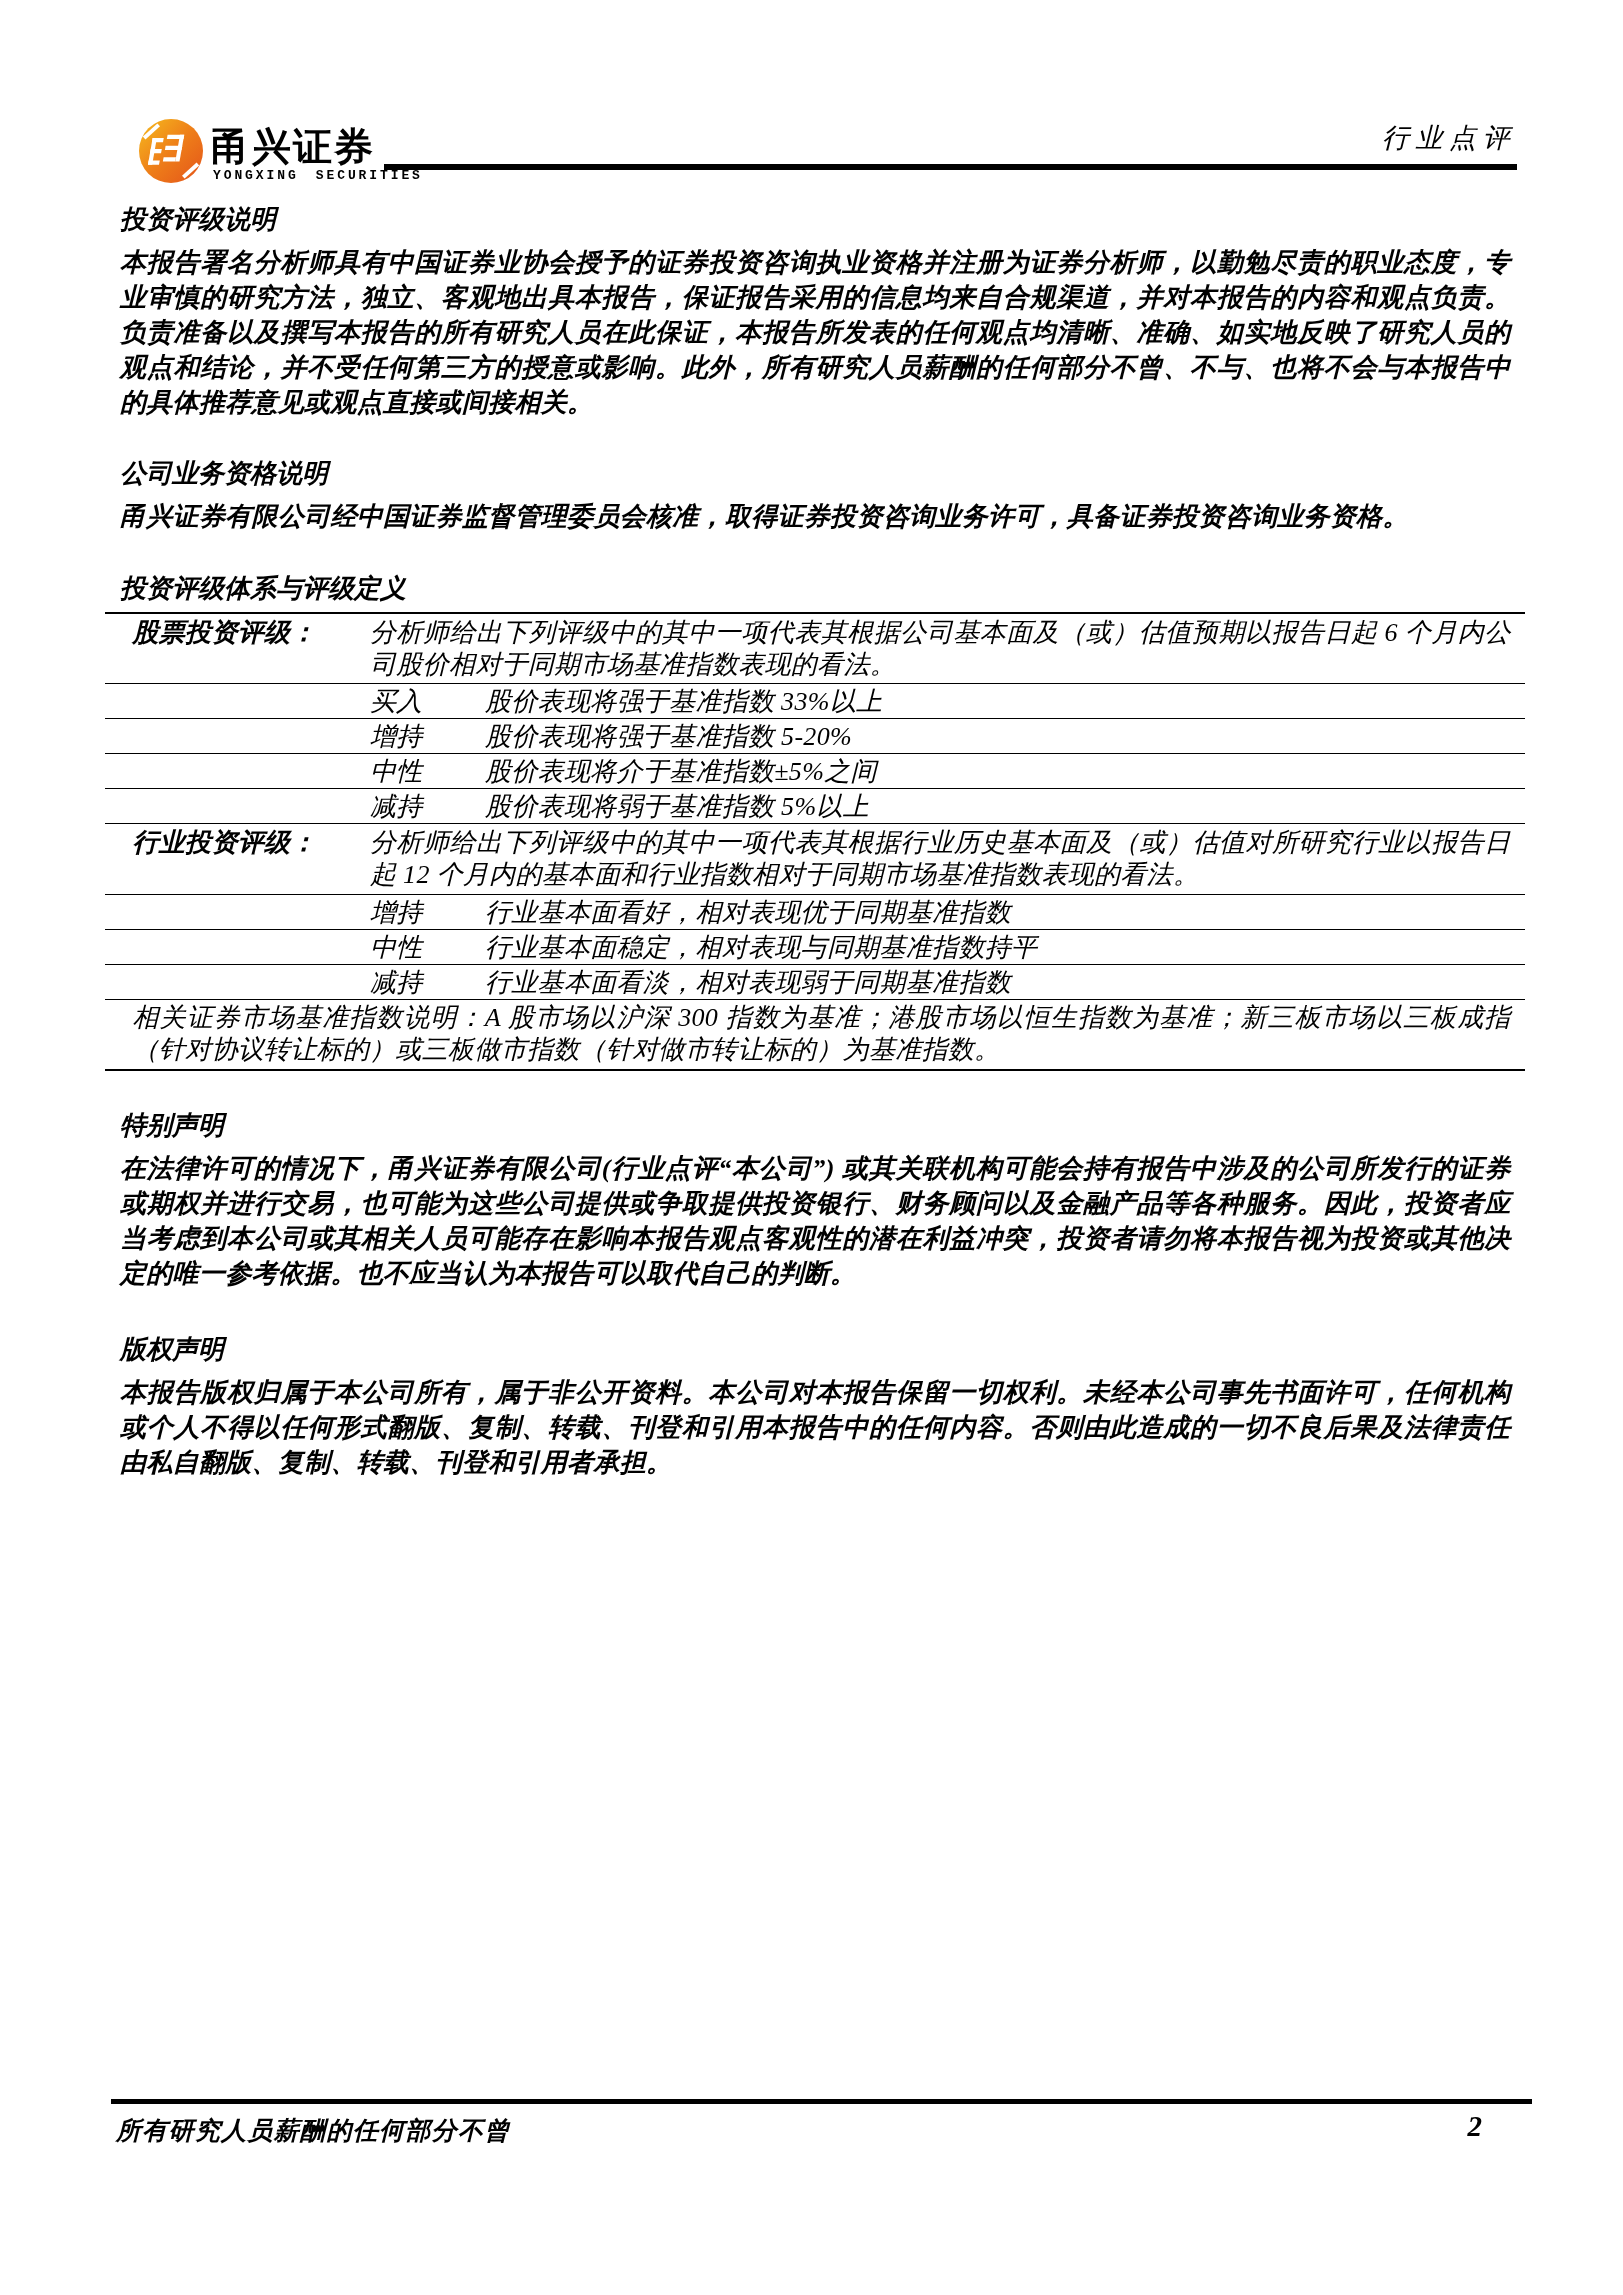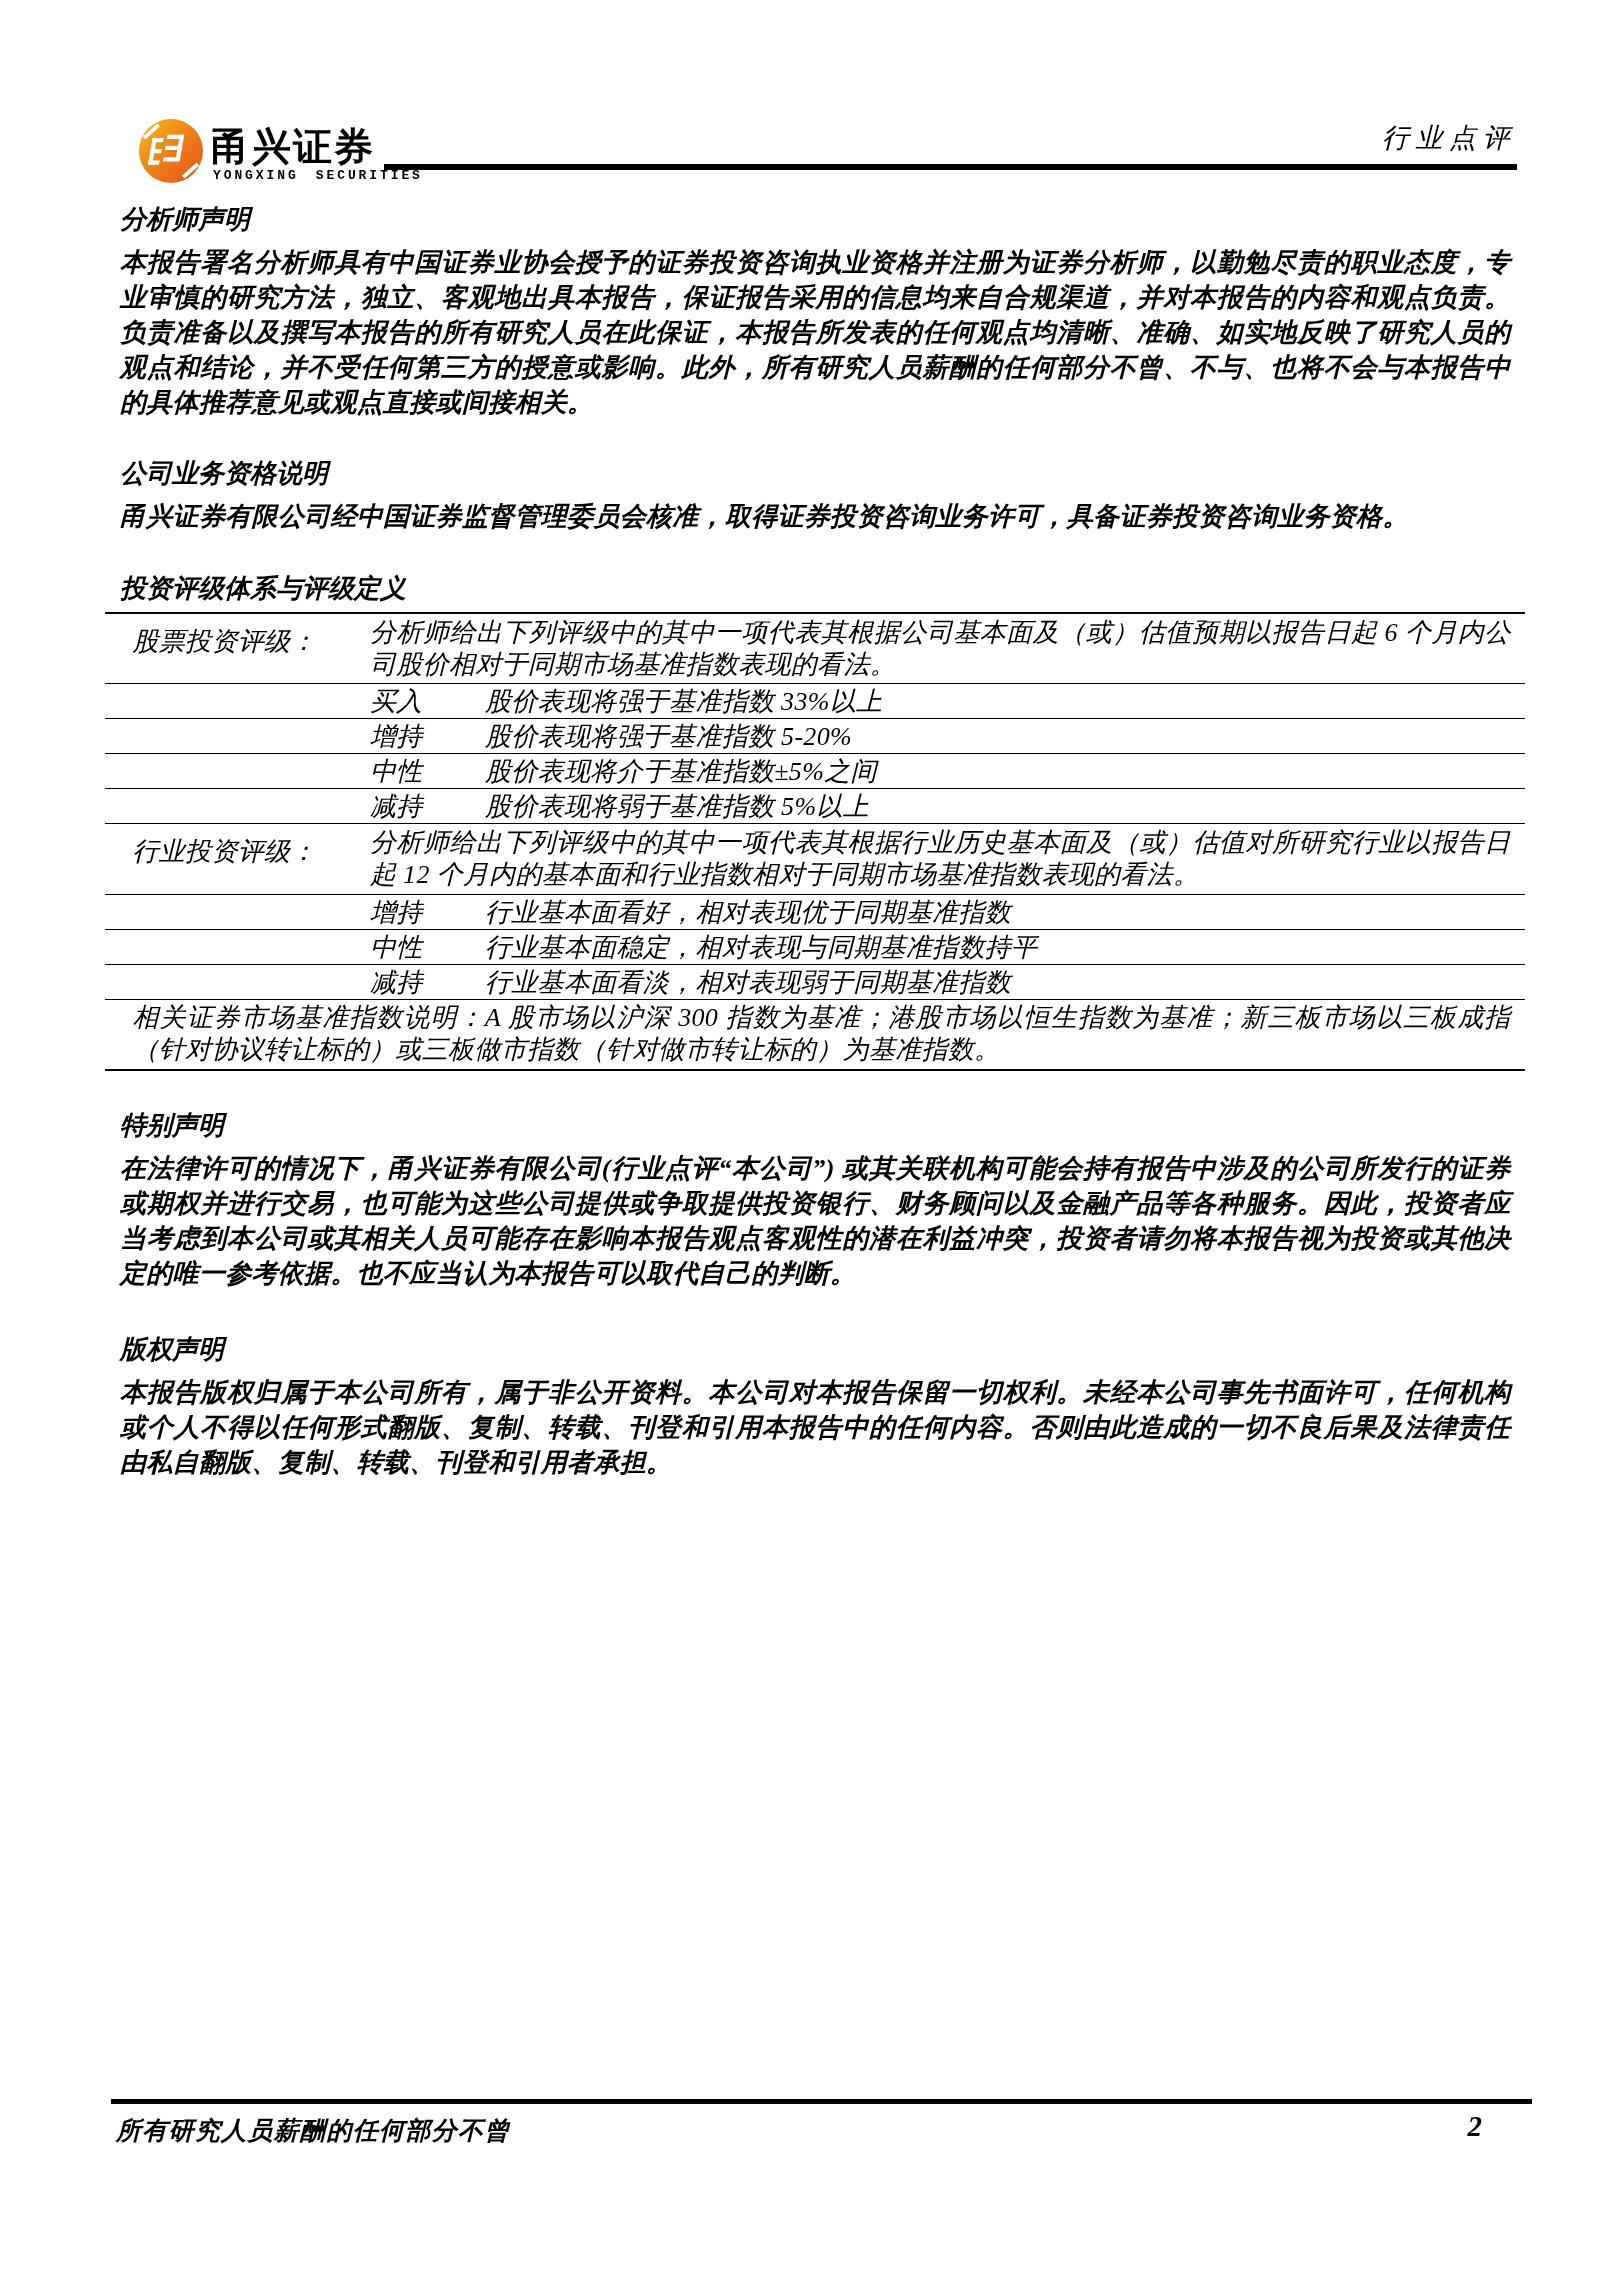--- a/index.html
+++ b/index.html
@@ -38,21 +38,21 @@
   .gap57 { margin-top:37px; }
   .gap62 { margin-top:41px; }
 
   
   .rtable {
     margin-top:6.5px; border-top:2px solid #000; border-bottom:2px solid #000;
     font-size:26px; font-style:italic; letter-spacing:0.3px;
   }
   .trow { display:grid; grid-template-columns:265px 115px 1fr; border-top:1.3px solid #000; }
   .trow:first-child { border-top:none; }
-  .c-label { padding-left:27.5px; font-weight:400;margin-top:9px; }
+  .c-label { padding-left:27.5px; font-weight:700; }
   .trow-single { height:35px; align-items:center; }
   .trow-multi { padding:2.6px 14.4px 2.6px 0; line-height:32px; }
   .trow-multi .c-desc { grid-column:2 / 4; text-align:justify; }
   .trow-full { display:block; padding:2.6px 14.4px 2.6px 27.5px; line-height:32px; text-align:justify; }
 
   
   .footer-rule { position:absolute; left:111px; top:2099px; width:1421px; height:5.2px; background:#000; }
   .footer-note { position:absolute; left:116px; top:2114px; font-size:25px; font-weight:700; font-style:italic; letter-spacing:1.3px; }
   .footer-page { position:absolute; right:141px; top:2110px; font-size:29px; font-weight:700; font-style:italic; }
 </style>
@@ -83,21 +83,21 @@
     <rect x="4" y="16" width="30" height="6" fill="#ffffff" transform="rotate(-42 19 19)"></rect>
     <rect x="64" y="76" width="30" height="6" fill="#ffffff" transform="rotate(-42 79 79)"></rect>
   </svg>
   <div class="brand-cn">甬兴证券</div>
   <div class="brand-en">YONGXING SECURITIES</div>
   <div class="doc-type">行业点评</div>
   <div class="header-rule"></div>
 
   <div class="content">
 
-    <div class="sec-h pad">分析师声明</div>
+    <div class="sec-h pad">投资评级说明</div>
     <div class="para pad gap12">本报告署名分析师具有中国证券业协会授予的证券投资咨询执业资格并注册为证券分析师，以勤勉尽责的职业态度，专业审慎的研究方法，独立、客观地出具本报告，保证报告采用的信息均来自合规渠道，并对本报告的内容和观点负责。负责准备以及撰写本报告的所有研究人员在此保证，本报告所发表的任何观点均清晰、准确、如实地反映了研究人员的观点和结论，并不受任何第三方的授意或影响。此外，所有研究人员薪酬的任何部分不曾、不与、也将不会与本报告中的具体推荐意见或观点直接或间接相关。</div>
 
     <div class="sec-h pad gap55">公司业务资格说明</div>
     <div class="para pad gap12">甬兴证券有限公司经中国证券监督管理委员会核准，取得证券投资咨询业务许可，具备证券投资咨询业务资格。</div>
 
     <div class="sec-h pad gap57">投资评级体系与评级定义</div>
 
     <div class="rtable">
       <div class="trow trow-multi">
         <div class="c-label">股票投资评级：</div>

